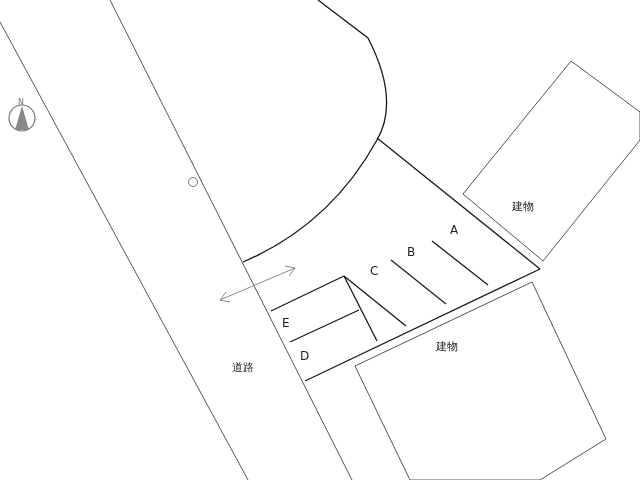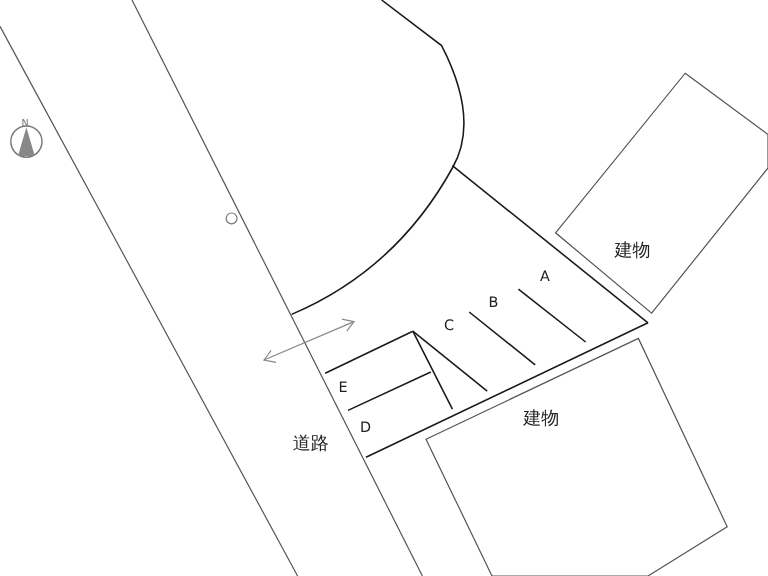--- a/index.html
+++ b/index.html
@@ -1,19 +1,19 @@
 <!DOCTYPE html>
 <html><head>
   <meta charset="utf-8">
   <style>
     html, body { margin:0; padding:0; background:#ffffff; }
     body { width:640px; height:480px; overflow:hidden; position:relative; font-family:"DejaVu Sans", sans-serif; }
     svg { position:absolute; left:0; top:0; }
     .lbl { position:absolute; font-size:12px; color:#222; white-space:nowrap; }
-    .jp { font-size:15px; }
+    .jp { font-size:11px; }
   </style>
 </head>
 <body>
 
 <svg width="640" height="480" viewBox="0 0 640 480">
 
   <line x1="0" y1="22" x2="248" y2="480" stroke="#555" stroke-width="1"></line>
   <line x1="110" y1="0" x2="352" y2="480" stroke="#555" stroke-width="1"></line>
 
   <path d="M318 0 L368 38 Q400 100 377 140 Q330 225 243 262" fill="none" stroke="#1a1a1a" stroke-width="1.3"></path>
@@ -48,13 +48,13 @@
 <span class="lbl" style="left:18px;top:98px;font-size:8px;color:#777;">N</span>
 
 <span class="lbl" style="left:450px;top:223px;">A</span>
 <span class="lbl" style="left:407px;top:245px;">B</span>
 <span class="lbl" style="left:370px;top:264px;">C</span>
 <span class="lbl" style="left:300px;top:349px;">D</span>
 <span class="lbl" style="left:282px;top:316px;">E</span>
 
 <span class="lbl jp" style="left:512px;top:199px;">建物</span>
 <span class="lbl jp" style="left:436px;top:339px;">建物</span>
-<span class="lbl jp" style="left:244px;top:360px;">道路</span>
+<span class="lbl jp" style="left:232px;top:360px;">道路</span>
 
 </body></html>

